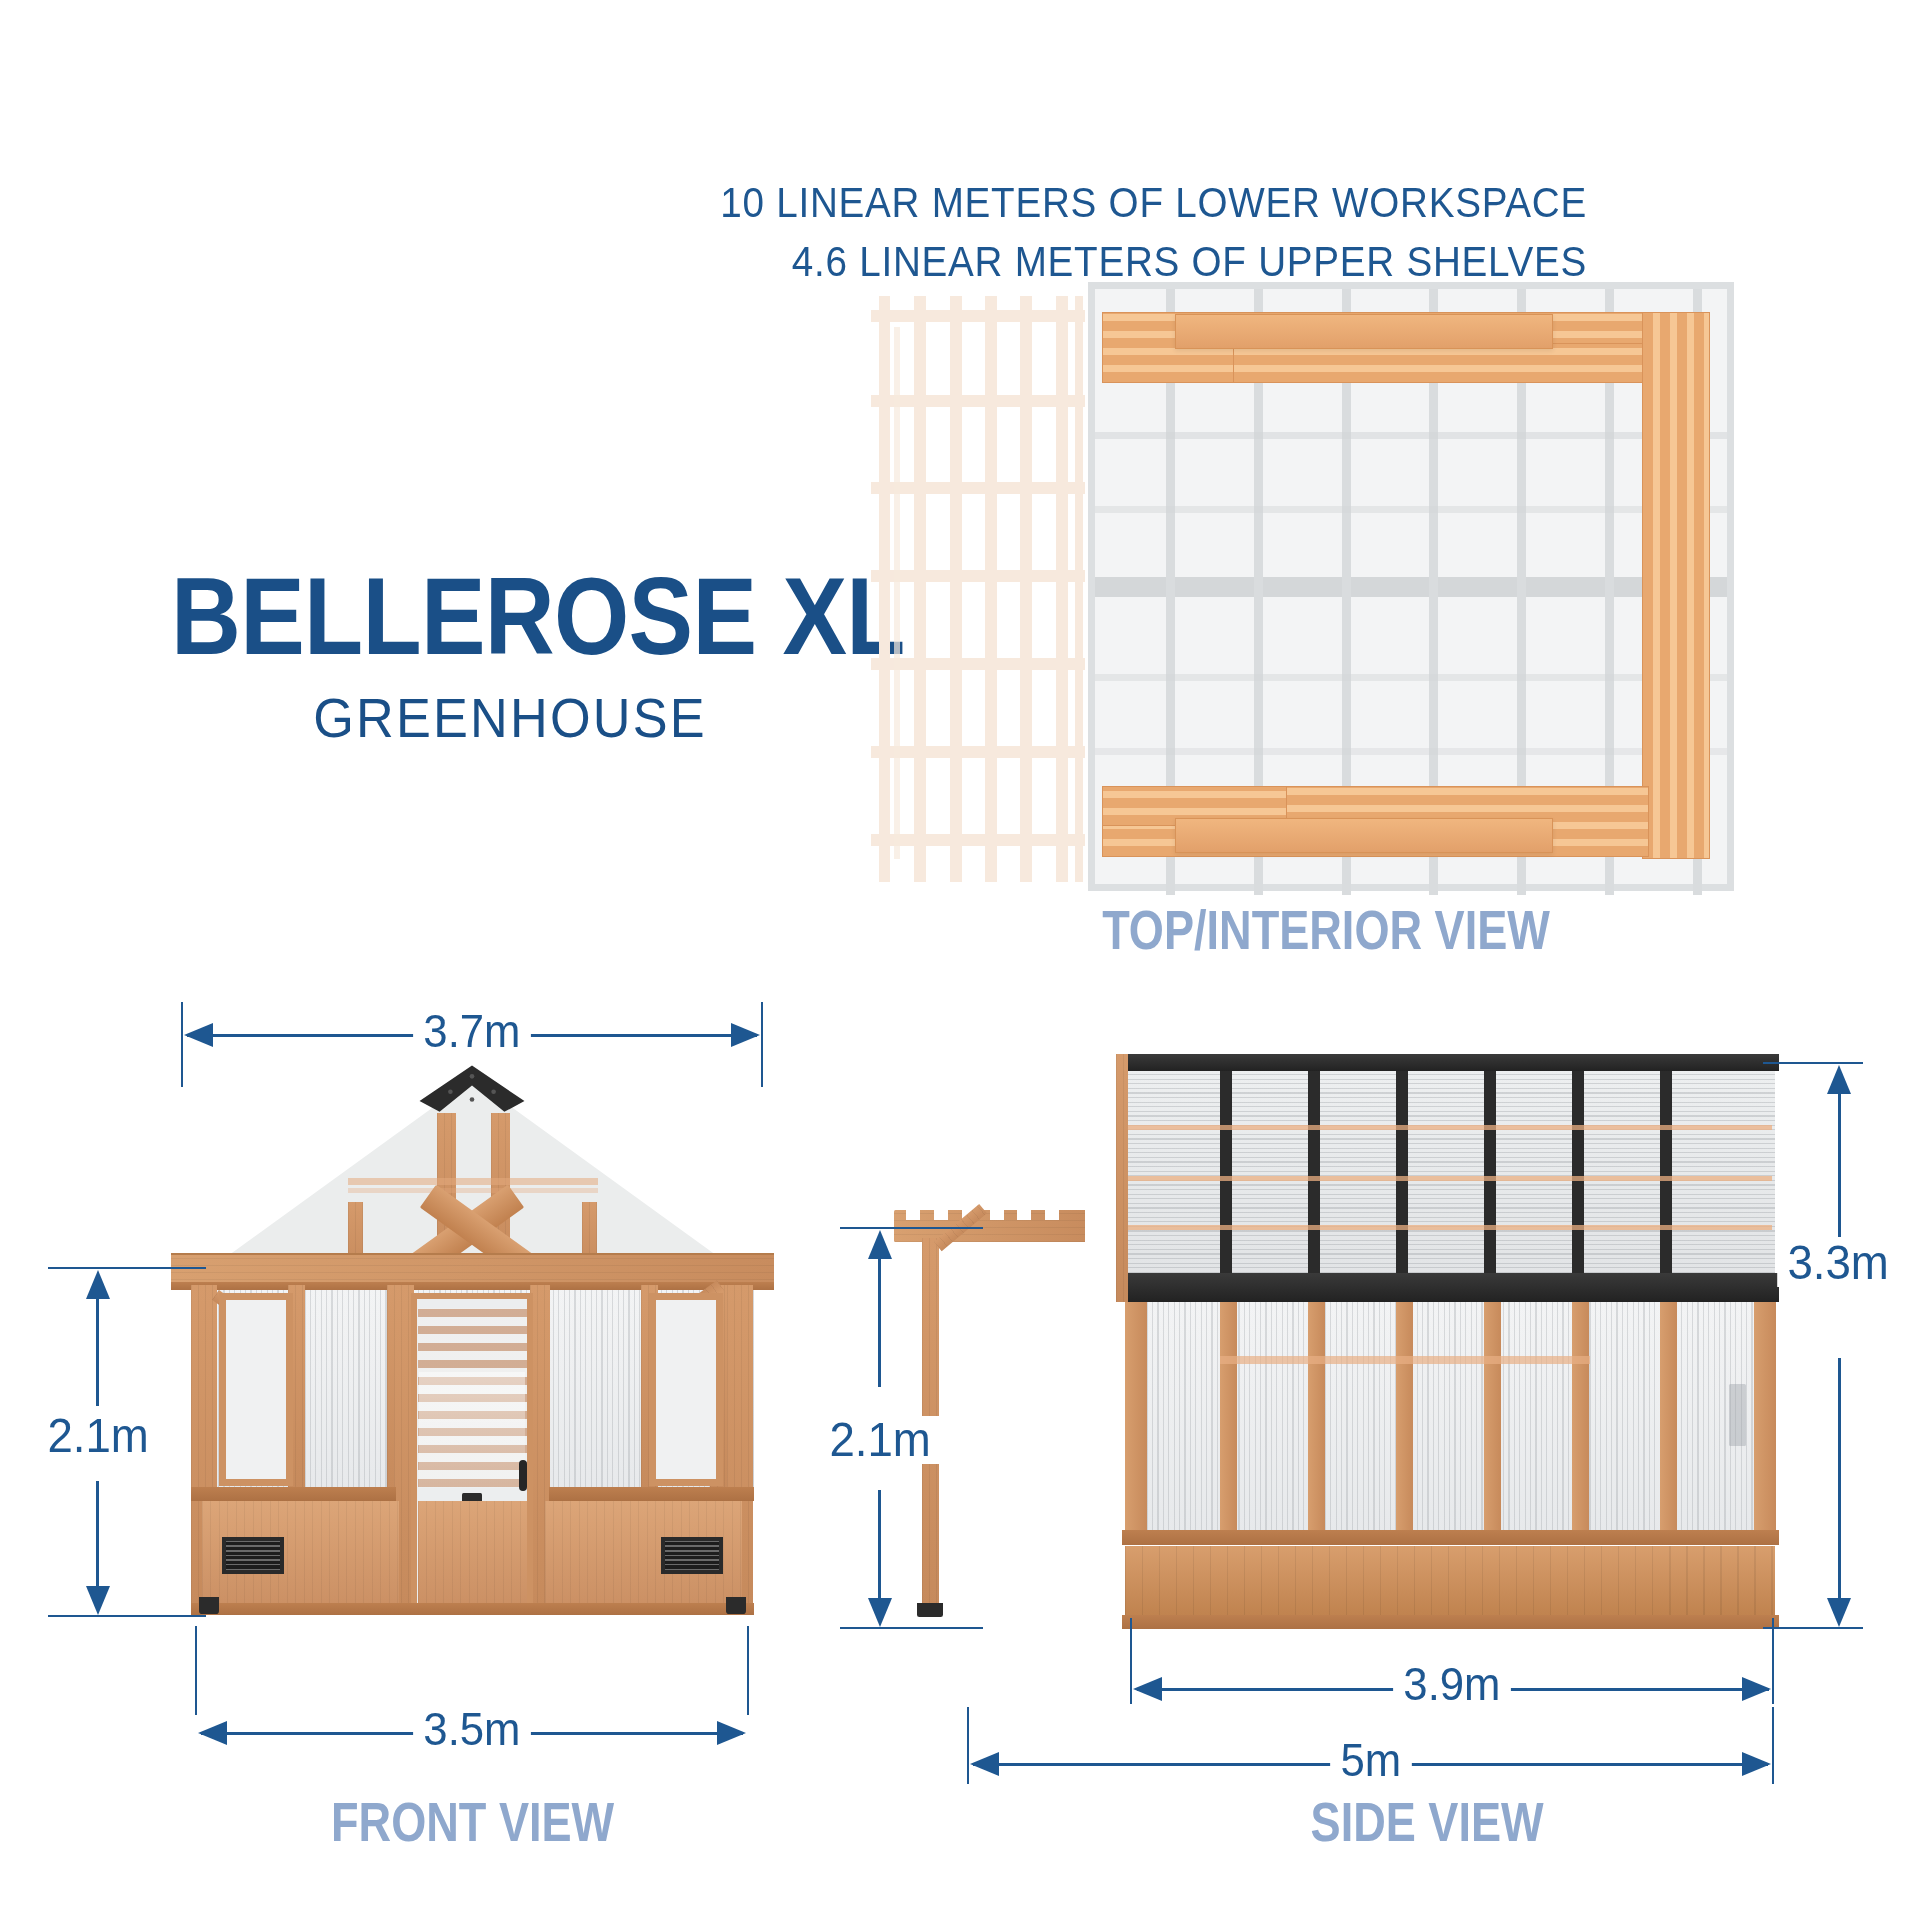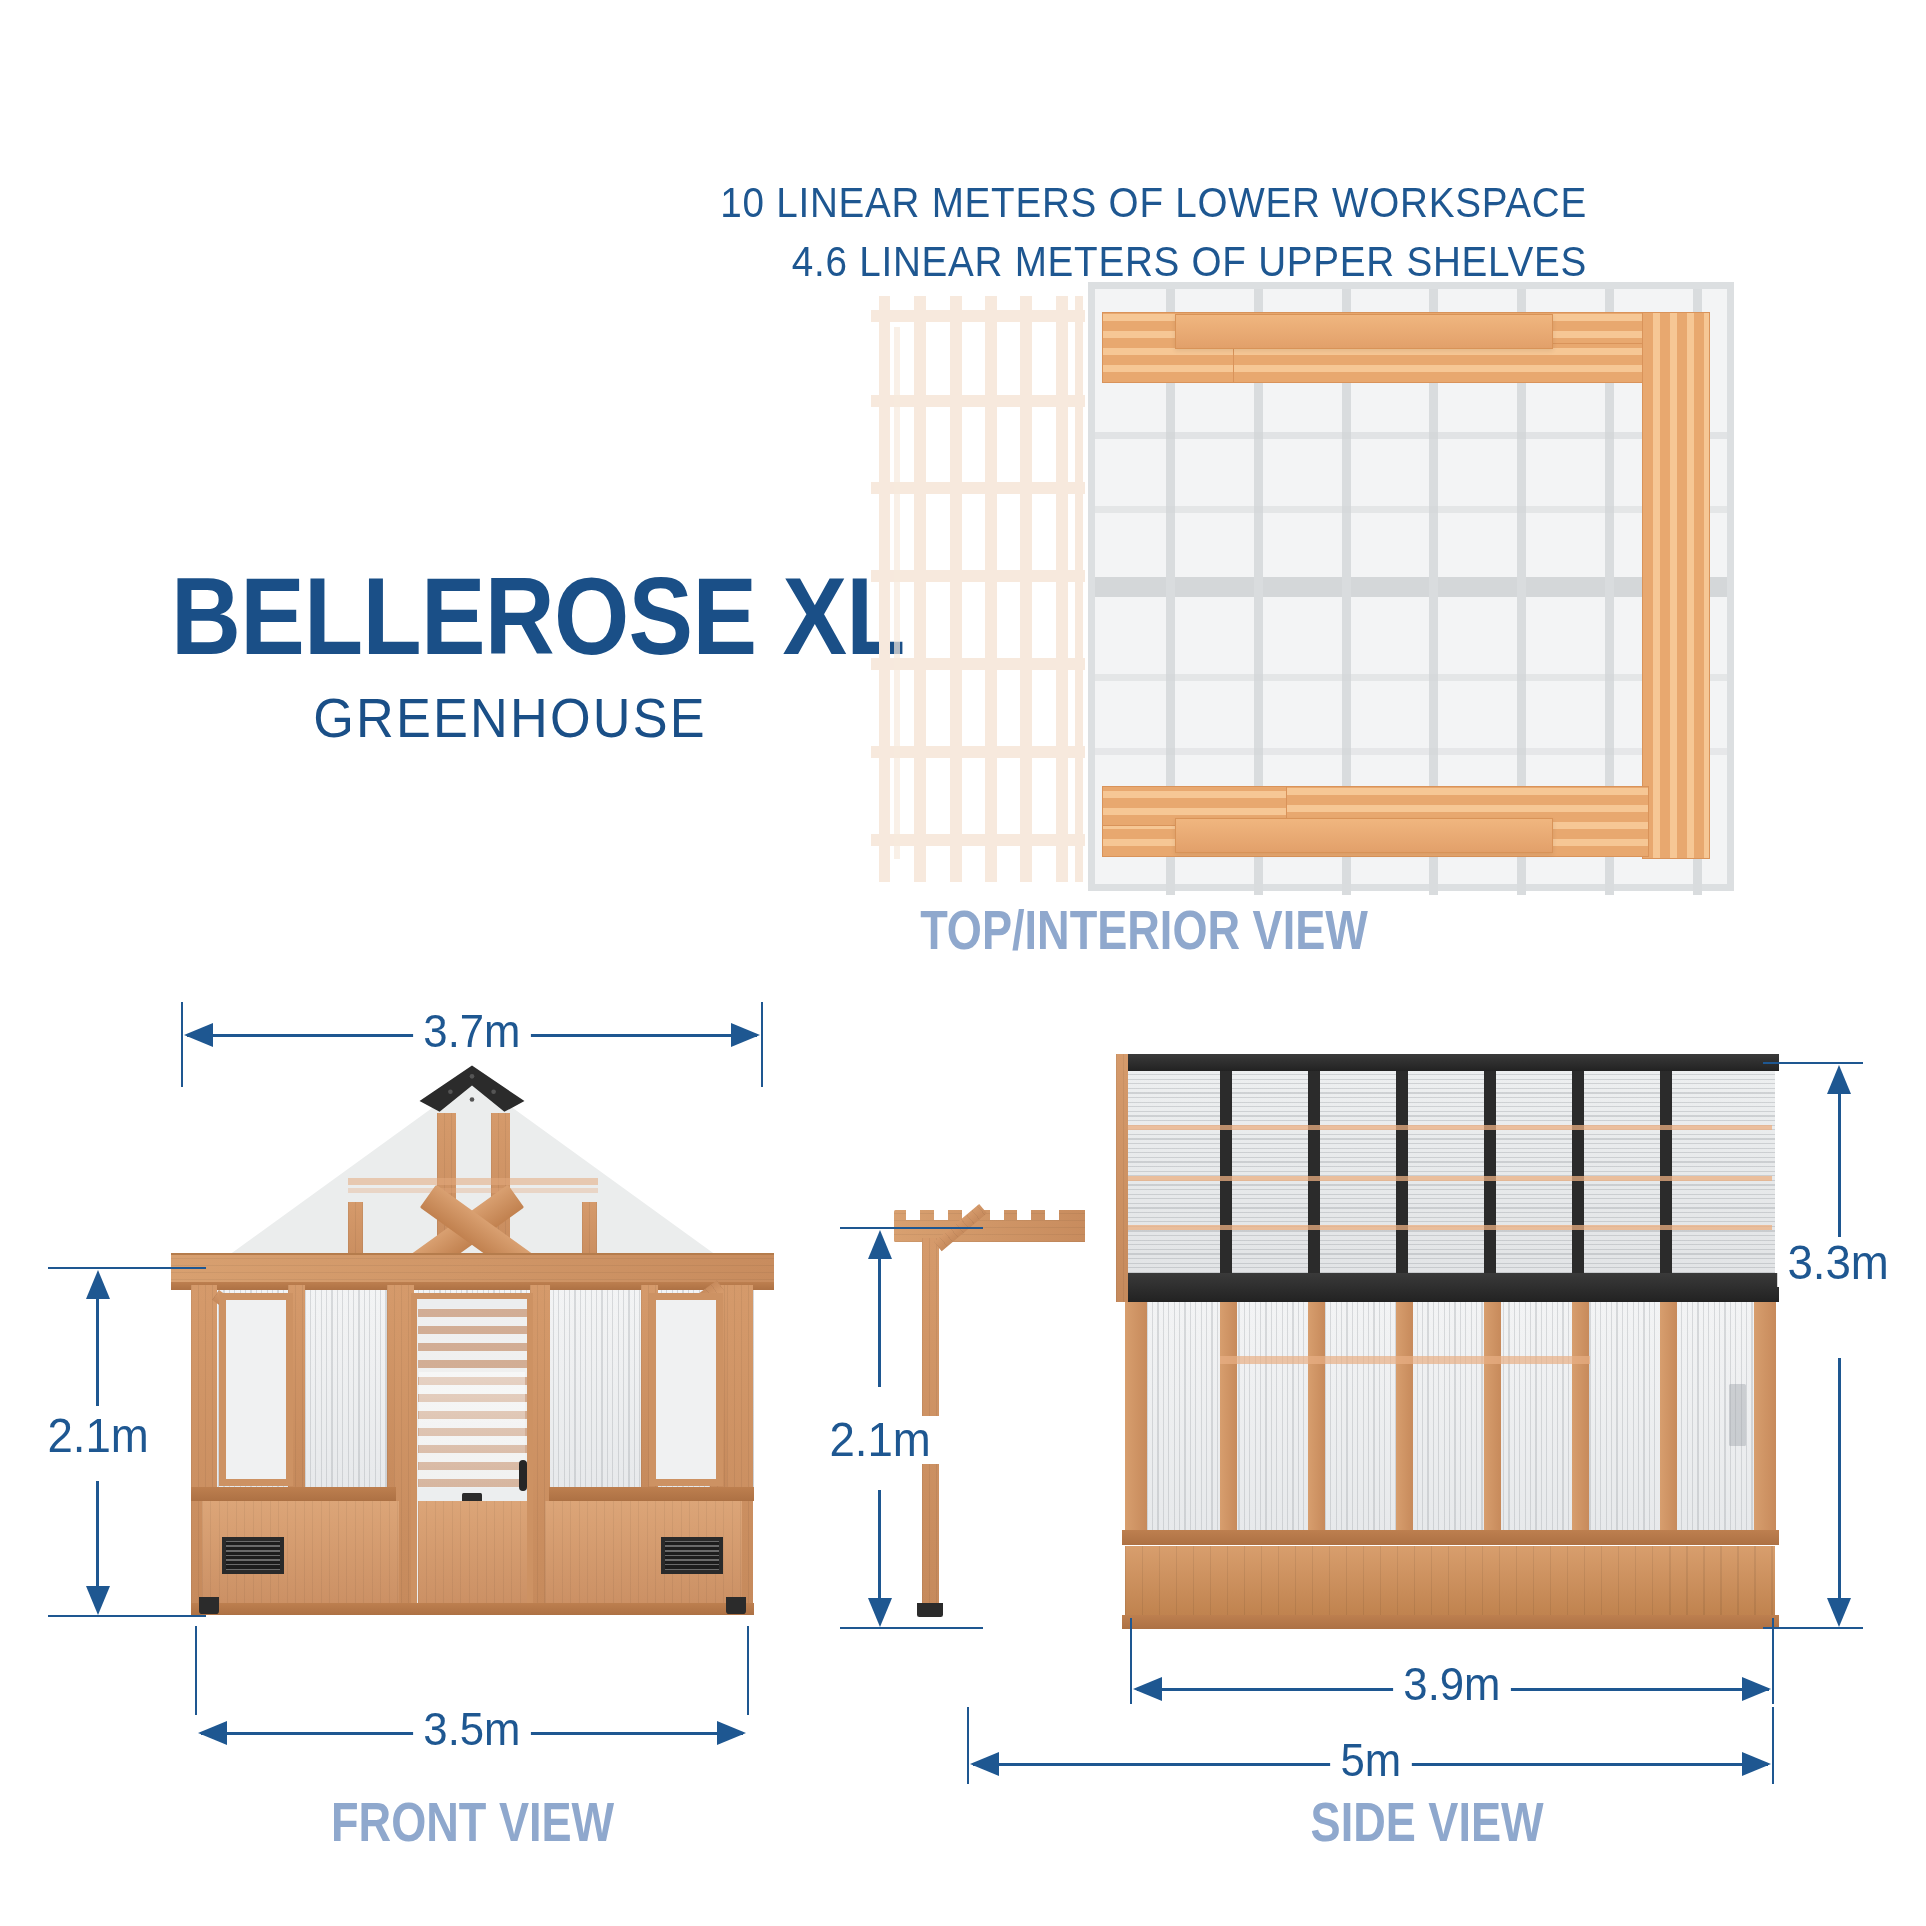--- a/index.html
+++ b/index.html
@@ -213,21 +213,21 @@
   <div class="abs tv-shelf" style="left:304px;top:37px;width:378px;height:35px;"></div>
 
   <div class="abs tv-bench-v" style="left:771px;top:35px;width:68px;height:547px;"></div>
 
   <div class="abs tv-bench" style="left:231px;top:509px;width:547px;height:71px;"></div>
   <div class="abs tv-bench" style="left:231px;top:509px;width:185px;height:40px;"></div>
 
   <div class="abs tv-shelf" style="left:304px;top:541px;width:378px;height:35px;"></div>
 </div>
 
-<div class="abs" style="left:871px;top:903px;width:909px;text-align:left;">
+<div class="abs" style="left:871px;top:903px;width:909px;text-align:center;">
   <span class="view-label" style="display:inline-block;">TOP/INTERIOR VIEW</span>
 </div>
 
 <div class="abs" id="frontview-stage">
 
   <svg class="abs" width="603" height="231" style="left:0;top:0;" viewBox="0 0 782 300">
     <polygon points="391,18 742,272 40,272" class="fv-gable-poly" fill="#ebeded"></polygon>
   </svg>
 
   <div class="abs wood" style="left:177px;top:137px;width:15.4px;height:74px;"></div>

